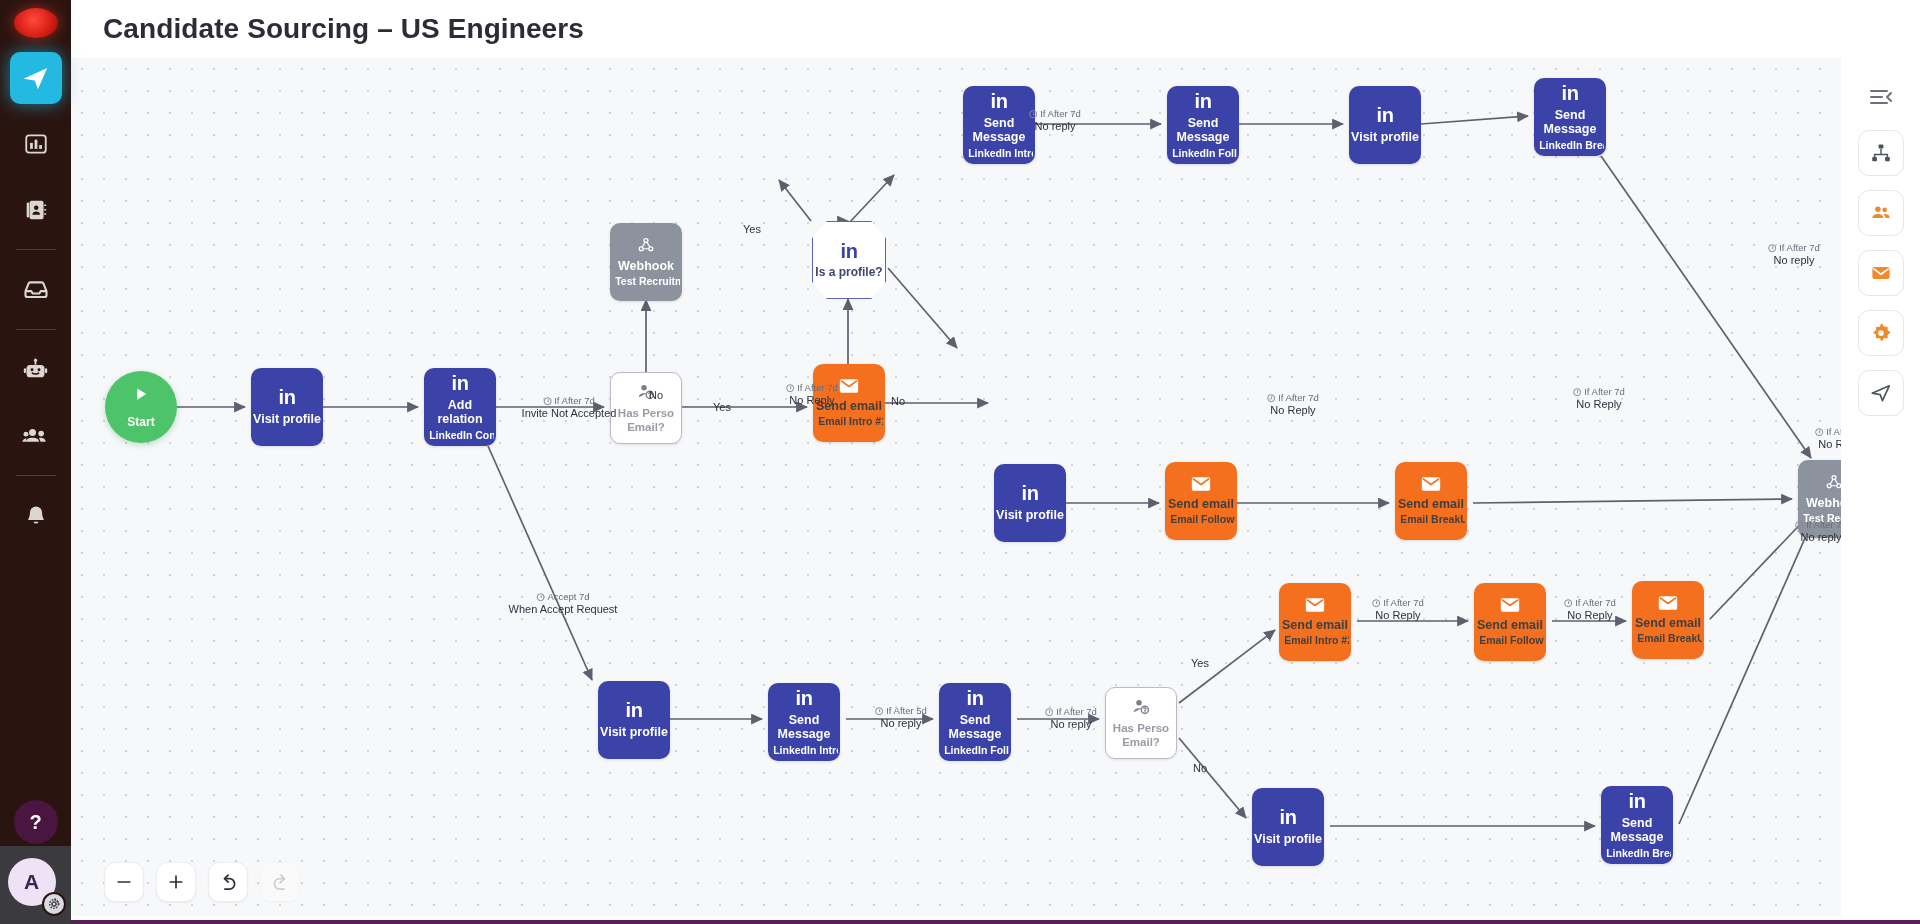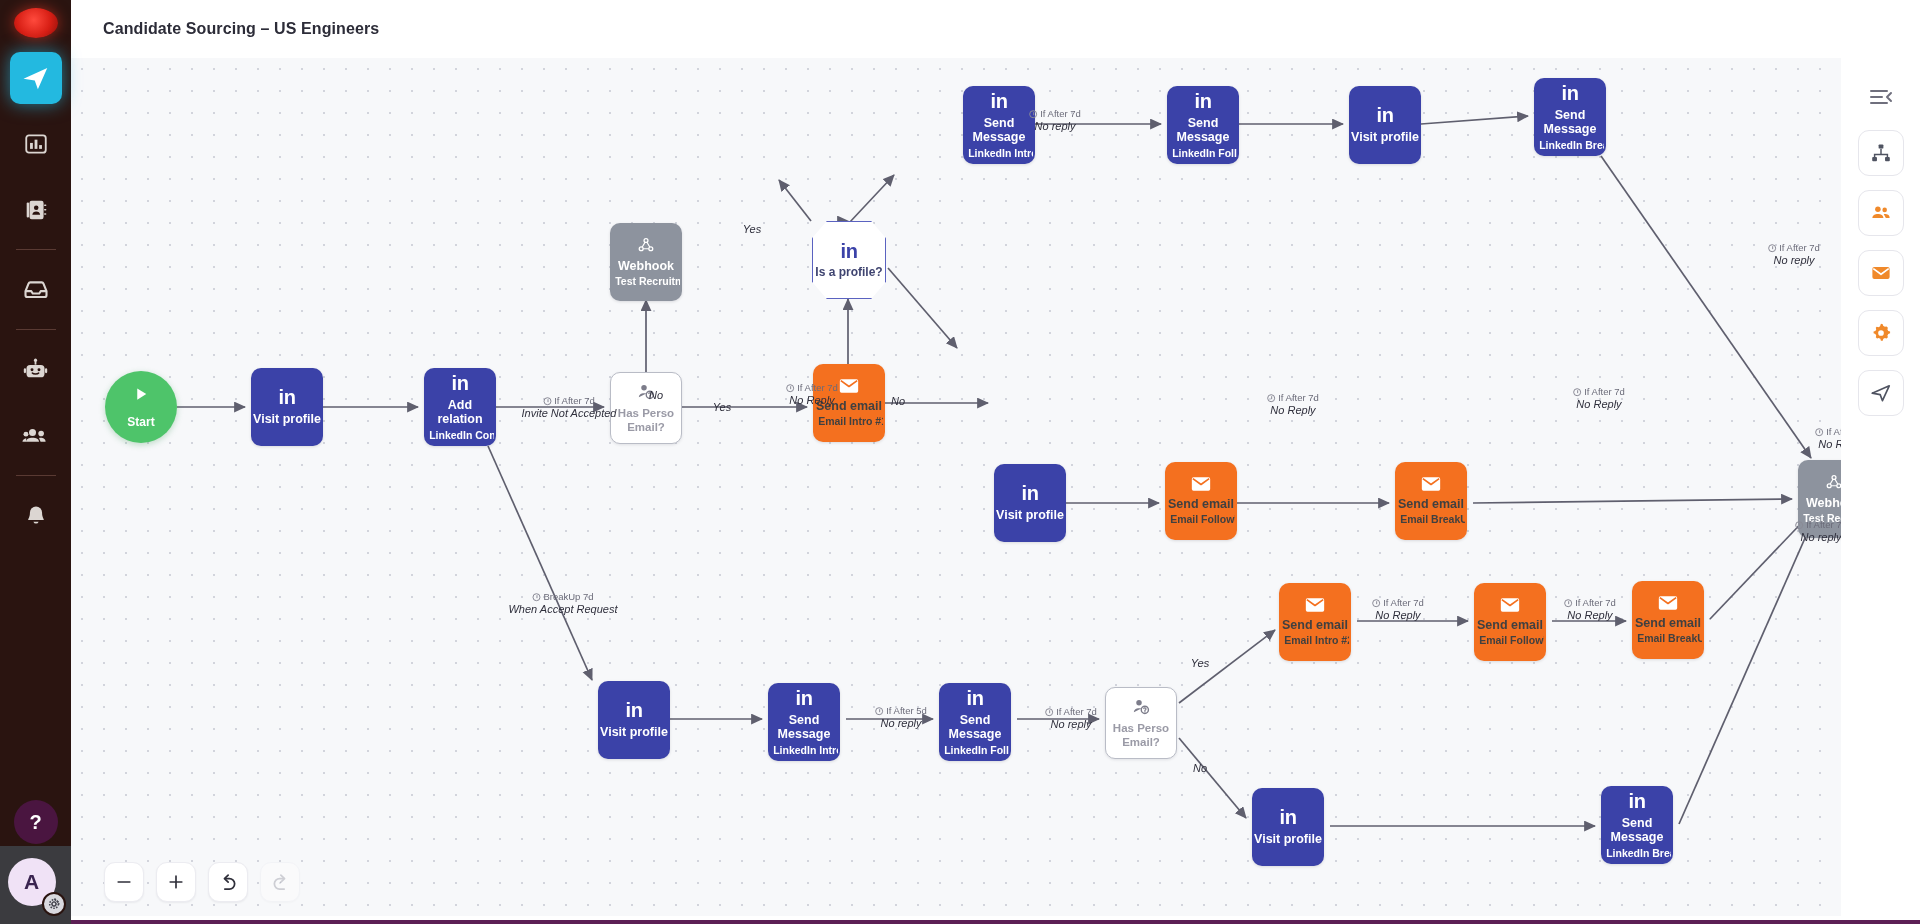--- a/index.html
+++ b/index.html
@@ -54,21 +54,21 @@
   .rail-bottom-bg{
     position:absolute;left:0;bottom:0;width:71px;height:78px;background:#3b3b3f;
   }
 
   
   .header{
     position:absolute;left:71px;top:0;width:1849px;height:58px;background:#fff;
     display:flex;align-items:center;z-index:30;
   }
   .page-title{
-    margin-left:32px;font-size:16px;font-weight:700;color:#2c2c38;letter-spacing:.1px;
+    margin-left:32px;font-size:28px;font-weight:700;color:#2c2c38;letter-spacing:.1px;
   }
   .header-right{
     margin-left:auto;display:flex;align-items:center;gap:14px;margin-right:18px;
   }
   .saved-text{ font-size:14.5px;color:#8e8e9b; }
   .kebab{
     width:34px;height:34px;border-radius:9px;background:#f2f2f5;
     display:flex;flex-direction:column;align-items:center;justify-content:center;gap:3px;cursor:pointer;
   }
   .kebab i{ width:3.5px;height:3.5px;border-radius:50%;background:#9a9aa6;display:block; }
@@ -121,21 +121,21 @@
 
   
   .elabel{
     position:absolute;transform:translate(-50%,-50%);text-align:center;
     color:#3b3b4a;line-height:1.25;pointer-events:none;white-space:nowrap;
   }
   .elabel .l-top{
     font-size:9.5px;color:#6b6b79;display:flex;align-items:center;
     justify-content:center;gap:3px;
   }
-  .elabel .l-main{ font-size:11px;color:#2f2f3c;font-style:italic; }
+  .elabel .l-main{ font-size:11px;color:#2f2f3c; }
   .clock{ display:inline-block;width:8px;height:8px;border:1.2px solid #8a8a96;border-radius:50%;position:relative; }
   .clock::after{ content:"";position:absolute;left:3px;top:1.4px;width:1px;height:2.6px;background:#8a8a96; }
 
   
   .right-rail{
     position:absolute;right:0;top:58px;width:79px;height:866px;background:#fff;
     display:flex;flex-direction:column;align-items:center;padding-top:22px;gap:14px;z-index:30;
   }
   .rr-collapse{ width:40px;height:34px;display:flex;align-items:center;justify-content:center;cursor:pointer;margin-bottom:2px; }
   .rr-btn{
@@ -596,21 +596,21 @@
         <div class="elabel" style="left: 498px; top: 350px;">
           <div class="l-top">
             <span class="clock"></span>
             <span>If After 7d</span>
           </div>
           <div class="l-main">Invite Not Accepted</div>
         </div>
         <div class="elabel" style="left: 492px; top: 546px;">
           <div class="l-top">
             <span class="clock"></span>
-            <span>BreakUp 7d</span>
+            <span>Accept 7d</span>
           </div>
           <div class="l-main">When Accept Request</div>
         </div>
         <div class="elabel" style="left: 585px; top: 338px;">
           <div class="l-main">No</div>
         </div>
         <div class="elabel" style="left: 741px; top: 337px;">
           <div class="l-top">
             <span class="clock"></span>
             <span>If After 7d</span>

